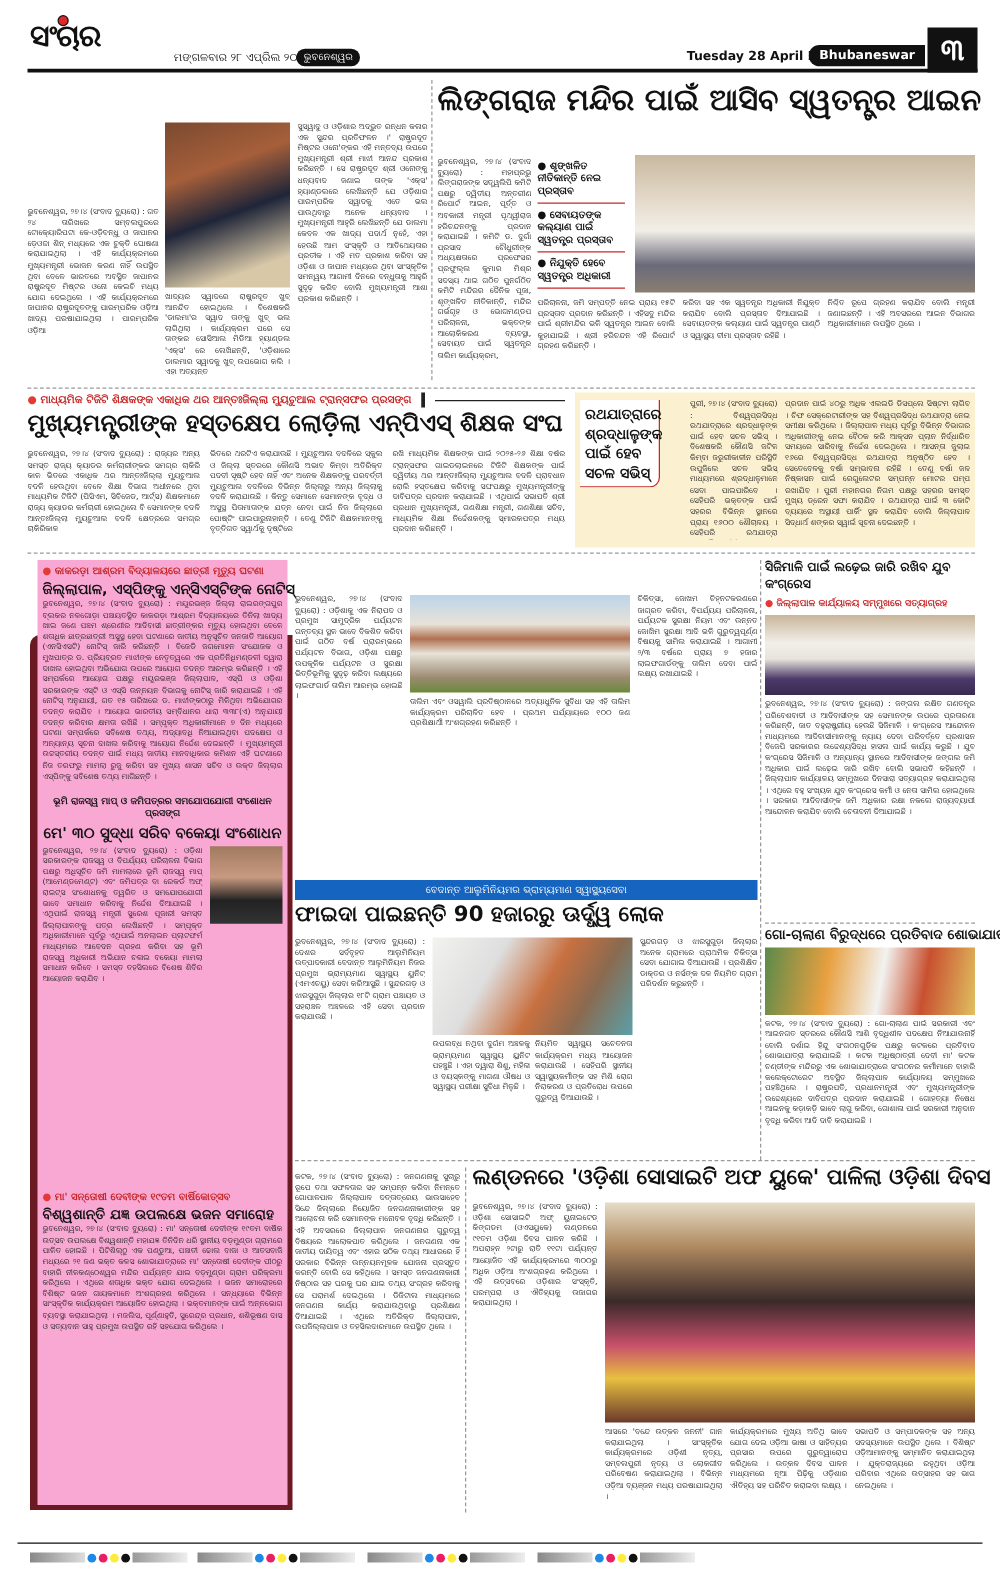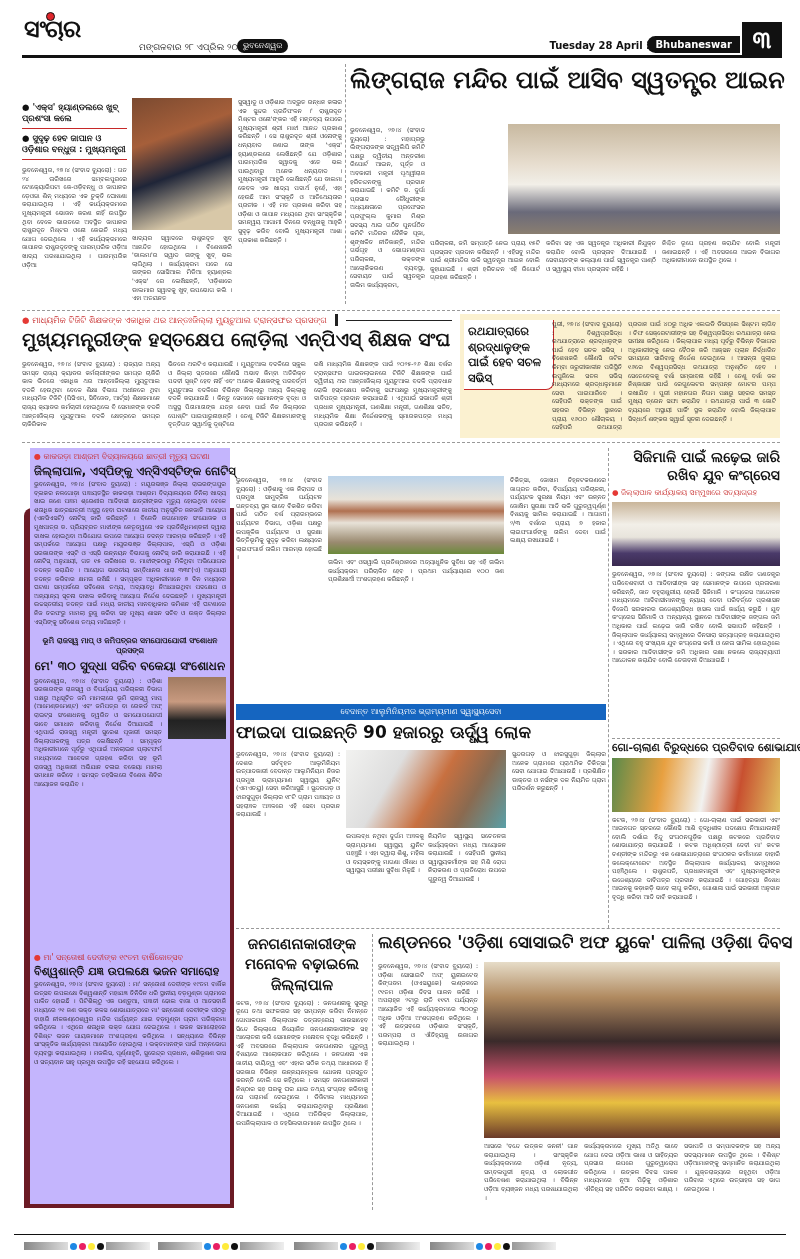--- a/index.html
+++ b/index.html
@@ -13,60 +13,61 @@
 .edate{position:absolute;right:108px;top:28px;font-size:10px;font-weight:bold}
 .city{position:absolute;right:42px;top:24px;background:#111;color:#fff;font-size:10px;font-weight:bold;padding:3px 8px;border-radius:10px 0 0 10px}
 .pageno{position:absolute;right:0;top:10px;width:40px;height:36px;background:#111;color:#fff;font-size:24px;font-weight:bold;text-align:center;line-height:36px}
 .hl{font-weight:bold;line-height:1.05}
 .body-text{font-size:6.2px;line-height:8.6px;color:#222;text-align:justify;overflow:hidden}
 .photo{background:linear-gradient(135deg,#7a5a3a,#c9a27a 40%,#5b4a3a 70%,#a88);}
 .bullet{font-size:10px;font-weight:bold;padding:4px 0;border-bottom:1px solid #c62828}
 .bullet::before{content:"● ";}
 .redbar{background:#c62828;display:inline-block;width:3px;height:12px;vertical-align:middle;margin:0 4px}
 .kicker{font-size:10px;font-weight:bold;text-align:center}
-.kicker-red{color:#c62828;font-size:10px;font-weight:normal}
+.kicker-red{color:#c62828;font-size:10px;font-weight:bold}
 .dot-red::before{content:"● ";color:#e53935}
 .sep-h{border-top:1px dashed #999;height:0}
 .sep-v{border-left:1px dashed #999;width:0}
-.panel-pink{background:#c4b5fd}
+.panel-pink{background:#f9a8d4}
 .panel-yellow{background:#fbf1d0}
 .bluebar{background:#1565c0;color:#fff;font-size:8px;text-align:center;padding:3px}
 .regmark{display:flex;align-items:center;gap:2px}
 .gray{width:44px;height:8px;background:linear-gradient(90deg,#888,#ddd)}
 .cdot{width:7px;height:7px;border-radius:50%}
 </style>
 </head>
 <body>
 
 <div class="abs masthead">
   <div class="logo-dot"></div>
   <div class="logo">ସଂଚାର</div>
   <div class="odate">ମଙ୍ଗଳବାର ୨୮ ଏପ୍ରିଲ ୨୦୨୬</div>
   <div class="edpill">ଭୁବନେଶ୍ୱର</div>
   <div class="edate">Tuesday 28 April 2026</div>
   <div class="city">Bhubaneswar</div>
   <div class="pageno">୩</div>
 </div>
 
 <div class="abs" style="left:22px;top:64px;width:320px;height:236px">
-  <div class="abs" style="left:0;top:34px;width:105px">
-    <div class="bullet" style="font-size:8.5px">'ଏକ୍ସ' ହ୍ୟାଣ୍ଡଲରେ ଖୁବ୍ ପ୍ରଶଂସା କଲେ</div>
-    <div class="bullet" style="font-size:8.5px">ସୁଦୃଢ଼ ହେବ ଜାପାନ ଓ ଓଡ଼ିଶାର ବନ୍ଧୁତା : ମୁଖ୍ୟମନ୍ତ୍ରୀ</div>
-  </div>
   <div class="abs body-text" style="left:0;top:102px;width:105px;height:134px">ଭୁବନେଶ୍ୱର, ୨୭।୪ (ସଂବାଦ ବ୍ୟୁରୋ) : ଗତ ୨୪ ତାରିଖରେ ସମ୍ବଲପୁରରେ ଟୋକ୍ୟୋରିପଟା କେ-ଓଡ଼ିବନ୍ଧୁ ଓ ଜାପାନର ଡ଼େଓଚ୍ଚା ଶିନ୍ ମଧ୍ୟରେ ଏକ ଚୁକ୍ତି ଘୋଷଣା କରାଯାଇଥିଲା । ଏହି କାର୍ଯ୍ୟକ୍ରମରେ ମୁଖ୍ୟମନ୍ତ୍ରୀ ଭୋଜନ କରଣ ନାହିଁ ଉପସ୍ଥିତ ଥିବା ବେଳେ ଭାରତରେ ଅବସ୍ଥିତ ଜାପାନର ରାଷ୍ଟ୍ରଦୂତ ମିଷ୍ଟର ଓନୋ କେଇଚି ମଧ୍ୟ ଯୋଗ ଦେଇଥିଲେ । ଏହି କାର୍ଯ୍ୟକ୍ରମରେ ଜାପାନର ରାଷ୍ଟ୍ରଦୂତଙ୍କୁ ପାରମ୍ପରିକ ଓଡ଼ିଆ ଖାଦ୍ୟ ପରଷାଯାଇଥିଲା । ପାରମ୍ପରିକ ଓଡ଼ିଆ</div>
   <div class="abs photo" style="left:110px;top:34px;width:100px;height:132px;background:linear-gradient(160deg,#7b4a30 0%,#a65f3a 30%,#1f2538 55%,#d8c8a8 85%)"></div>
   <div class="abs body-text" style="left:110px;top:170px;width:100px;height:66px">ଖାଦ୍ୟର ସ୍ୱାଦରେ ରାଷ୍ଟ୍ରଦୂତ ଖୁବ୍ ଆନନ୍ଦିତ ହୋଇଥିଲେ । ବିଶେଷକରି 'ଡାଲମା'ର ସ୍ୱାଦ ତାଙ୍କୁ ଖୁବ୍ ଭଲ ଲାଗିଥିଲା । କାର୍ଯ୍ୟକ୍ରମ ପରେ ସେ ତାଙ୍କର ସୋସିଆଲ ମିଡିଆ ହ୍ୟାଣ୍ଡଲ 'ଏକ୍ସ' ରେ ଲେଖିଛନ୍ତି, 'ଓଡ଼ିଶାରେ ଡାଲମାର ସ୍ୱାଦକୁ ଖୁବ୍ ଉପଭୋଗ କଲି । ଏହା ଅତ୍ୟନ୍ତ</div>
   <div class="abs body-text" style="left:216px;top:34px;width:104px;height:202px">ସୁସ୍ୱାଦୁ ଓ ଓଡ଼ିଶାର ଅଦ୍ଭୁତ ରନ୍ଧନ କଳାର ଏକ ସୁନ୍ଦର ପ୍ରତିଫଳନ ।' ରାଷ୍ଟ୍ରଦୂତ ମିଷ୍ଟର ଓନୋ'ଙ୍କର ଏହି ମନ୍ତବ୍ୟ ଉପରେ ମୁଖ୍ୟମନ୍ତ୍ରୀ ଶ୍ରୀ ମାଝୀ ଆନନ୍ଦ ପ୍ରକାଶ କରିଛନ୍ତି । ସେ ରାଷ୍ଟ୍ରଦୂତ ଶ୍ରୀ ଓନୋଙ୍କୁ ଧନ୍ୟବାଦ ଜଣାଇ ତାଙ୍କ 'ଏକ୍ସ' ହ୍ୟାଣ୍ଡଲରେ ଲେଖିଛନ୍ତି ଯେ ଓଡ଼ିଶାର ପାରମ୍ପରିକ ସ୍ୱାଦକୁ ଏତେ ଭଲ ପାଉଥିବାରୁ ଅନେକ ଧନ୍ୟବାଦ । ମୁଖ୍ୟମନ୍ତ୍ରୀ ଆହୁରି ଲେଖିଛନ୍ତି ଯେ ଡାଲମା କେବଳ ଏକ ଖାଦ୍ୟ ପଦାର୍ଥ ନୁହେଁ, ଏହା ହେଉଛି ଆମ ସଂସ୍କୃତି ଓ ଆତିଥେୟତାର ପ୍ରତୀକ । ଏହି ମତ ପ୍ରକାଶ କରିବା ସହ ଓଡ଼ିଶା ଓ ଜାପାନ ମଧ୍ୟରେ ଥିବା ସାଂସ୍କୃତିକ ସମନ୍ୱୟ ଆଗାମୀ ଦିନରେ ବନ୍ଧୁତାକୁ ଆହୁରି ସୁଦୃଢ଼ କରିବ ବୋଲି ମୁଖ୍ୟମନ୍ତ୍ରୀ ଆଶା ପ୍ରକାଶ କରିଛନ୍ତି ।</div>
 </div>
 
 <div class="abs sep-v" style="left:345px;top:64px;height:240px"></div>
 
 <div class="abs" style="left:350px;top:64px;width:430px;height:240px">
   <div class="hl" style="font-size:24px;white-space:nowrap;margin-top:4px">ଲିଙ୍ଗରାଜ ମନ୍ଦିର ପାଇଁ ଆସିବ ସ୍ୱତନ୍ତ୍ର ଆଇନ</div>
   <div class="abs body-text" style="left:0;top:62px;width:75px;height:178px">ଭୁବନେଶ୍ୱର, ୨୭।୪ (ସଂବାଦ ବ୍ୟୁରୋ) : ମହାପ୍ରଭୁ ଲିଙ୍ଗରାଜଙ୍କ ସତ୍ତ୍ୱଲିପି କମିଟି ପକ୍ଷରୁ ଦ୍ୱିତୀୟ ଅନ୍ତରୀଣ ରିପୋର୍ଟ ଆଇନ, ପୂର୍ତ୍ତ ଓ ଅବକାରୀ ମନ୍ତ୍ରୀ ପୃଥ୍ୱୀରାଜ ହରିଚନ୍ଦନଙ୍କୁ ପ୍ରଦାନ କରାଯାଇଛି । କମିଟି ଡ. ଦୁର୍ଗା ପ୍ରସାଦ ଚୌଧୁରୀଙ୍କ ଅଧ୍ୟକ୍ଷତାରେ ପ୍ରଫେସର ପ୍ରଫୁଲ୍ଲ କୁମାର ମିଶ୍ର ସଦସ୍ୟ ଥାଇ ଗଠିତ ପୁନର୍ଗଠିତ କମିଟି ମନ୍ଦିରର ଦୈନିକ ପୂଜା, ଶୃଙ୍ଖଳିତ ନୀତିକାନ୍ତି, ମନ୍ଦିର ଗର୍ଭଗୃହ ଓ ଭୋଗମଣ୍ଡପ ପରିଚାଳନା, ଭକ୍ତଙ୍କ ଆଲୋକିକରଣ ବ୍ୟବସ୍ଥା, ସେବାୟତ ପାଇଁ ସ୍ୱତନ୍ତ୍ର ତାଲିମ କାର୍ଯ୍ୟକ୍ରମ,</div>
+  <div class="abs" style="left:80px;top:60px;width:70px">
+    <div class="bullet" style="font-size:8px">ଶୃଙ୍ଖଳିତ ନୀତିକାନ୍ତି ନେଇ ପ୍ରସ୍ତାବ</div>
+    <div class="bullet" style="font-size:8px">ସେବାୟତଙ୍କ କଲ୍ୟାଣ ପାଇଁ ସ୍ୱତନ୍ତ୍ର ପ୍ରସ୍ତାବ</div>
+    <div class="bullet" style="font-size:8px">ନିଯୁକ୍ତି ହେବେ ସ୍ୱତନ୍ତ୍ର ଅଧିକାରୀ</div>
+  </div>
   <div class="abs photo" style="left:158px;top:60px;width:272px;height:110px;background:linear-gradient(180deg,#c8b9a0 0%,#e6dccd 35%,#f2efe8 55%,#6a6a7a 80%,#8a7e70 100%)"></div>
   <div class="abs body-text" style="left:80px;top:175px;width:110px;height:65px">ପରିଚାଳନା, ଜମି ସମ୍ପତ୍ତି ନେଇ ପ୍ରାୟ ୧୫ଟି ପ୍ରସ୍ତାବ ପ୍ରଦାନ କରିଛନ୍ତି । ଏହିସବୁ ମନ୍ଦିର ପାଇଁ ଶ୍ରୀମନ୍ଦିର ଭଳି ସ୍ୱତନ୍ତ୍ର ଆଇନ ବୋଲି କୁହାଯାଇଛି । ଶ୍ରୀ ହରିଚନ୍ଦନ ଏହି ରିପୋର୍ଟ ଗ୍ରହଣ କରିଛନ୍ତି ।</div>
   <div class="abs body-text" style="left:196px;top:175px;width:110px;height:65px">କରିବା ସହ ଏକ ସ୍ୱତନ୍ତ୍ର ଅଧିକାରୀ ନିଯୁକ୍ତ କରାଯିବ ବୋଲି ପ୍ରସ୍ତାବ ଦିଆଯାଇଛି । ସେବାୟତଙ୍କ କଲ୍ୟାଣ ପାଇଁ ସ୍ୱତନ୍ତ୍ର ପାଣ୍ଠି ଓ ସ୍ୱାସ୍ଥ୍ୟ ବୀମା ପ୍ରସ୍ତାବ ରହିଛି ।</div>
   <div class="abs body-text" style="left:312px;top:175px;width:118px;height:65px">ନିଶ୍ଚିତ ରୂପେ ଗ୍ରହଣ କରାଯିବ ବୋଲି ମନ୍ତ୍ରୀ ଜଣାଇଛନ୍ତି । ଏହି ଅବସରରେ ଆଇନ ବିଭାଗର ଅଧିକାରୀମାନେ ଉପସ୍ଥିତ ଥିଲେ ।</div>
 </div>
 
 <div class="abs sep-h" style="left:22px;top:310px;width:758px"></div>
 
 <div class="abs" style="left:22px;top:314px;width:430px;height:124px">
   <div style="display:flex;align-items:center;gap:4px">
@@ -74,21 +75,21 @@
     <span class="redbar" style="background:#222"></span>
     <div style="flex:1;border-top:1px solid #222"></div>
   </div>
   <div class="hl" style="font-size:19px;white-space:nowrap;margin-top:4px">ମୁଖ୍ୟମନ୍ତ୍ରୀଙ୍କ ହସ୍ତକ୍ଷେପ ଲୋଡ଼ିଲା ଏନ୍‌ପିଏସ୍ ଶିକ୍ଷକ ସଂଘ</div>
   <div class="abs body-text" style="left:0;top:46px;width:138px;height:72px">ଭୁବନେଶ୍ୱର, ୨୭।୪ (ସଂବାଦ ବ୍ୟୁରୋ) : ରାଜ୍ୟର ଅନ୍ୟ ସମସ୍ତ ରାଜ୍ୟ କ୍ୟାଡର କର୍ମଚାରୀଙ୍କର ସମଗ୍ର ଚାକିରି କାଳ ଭିତରେ ଏକାଧିକ ଥର ଆନ୍ତଃଜିଲ୍ଲା ମ୍ୟୁଚୁଆଲ ବଦଳି ହେଉଥିବା ବେଳେ ଶିକ୍ଷା ବିଭାଗ ଅଧୀନରେ ଥିବା ମାଧ୍ୟମିକ ଟିଜିଟି (ପିସିଏମ, ସିବିଜେଡ, ଆର୍ଟ୍ସ) ଶିକ୍ଷକମାନେ ରାଜ୍ୟ କ୍ୟାଡର କର୍ମଚାରୀ ହୋଇଥିଲେ ବି ସେମାନଙ୍କ ବଦଳି ଆନ୍ତଃଜିଲ୍ଲା ମ୍ୟୁଚୁଆଲ ବଦଳି କ୍ଷେତ୍ରରେ ସମଗ୍ର ଚାକିରିକାଳ</div>
   <div class="abs body-text" style="left:146px;top:46px;width:138px;height:72px">ଭିତରେ ଥରଟିଏ କରାଯାଉଛି । ମ୍ୟୁଚୁଆଲ ବଦଳିରେ ସ୍କୁଲ ଓ ଜିଲ୍ଲା ସ୍ତରରେ କୌଣସି ଅଭାବ କିମ୍ବା ଅତିରିକ୍ତ ପଦବୀ ସୃଷ୍ଟି ହେବ ନାହିଁ ଏବଂ ଅନେକ ଶିକ୍ଷକଙ୍କୁ ପରବର୍ତ୍ତୀ ମ୍ୟୁଚୁଆଲ ବଦଳିରେ ବିଭିନ୍ନ ଜିଲ୍ଲାରୁ ଅନ୍ୟ ଜିଲ୍ଲାକୁ ବଦଳି କରାଯାଉଛି । କିନ୍ତୁ ସେମାନେ ସେମାନଙ୍କ ବୃଦ୍ଧ ଓ ଅସୁସ୍ଥ ପିତାମାତାଙ୍କ ଯତ୍ନ ନେବା ପାଇଁ ନିଜ ଜିଲ୍ଲାରେ ପୋଷ୍ଟିଂ ପାଇପାରୁନାହାନ୍ତି । ତେଣୁ ଟିଜିଟି ଶିକ୍ଷକମାନଙ୍କୁ ବୃତ୍ତିଗତ ସ୍ୱାର୍ଥକୁ ଦୃଷ୍ଟିରେ</div>
   <div class="abs body-text" style="left:292px;top:46px;width:138px;height:72px">ରଖି ମାଧ୍ୟମିକ ଶିକ୍ଷକଙ୍କ ପାଇଁ ୨୦୨୫-୨୬ ଶିକ୍ଷା ବର୍ଷର ଟ୍ରାନ୍ସଫର ଗାଇଡଲାଇନରେ ଟିଜିଟି ଶିକ୍ଷକଙ୍କ ପାଇଁ ଦ୍ୱିତୀୟ ଥର ଆନ୍ତଃଜିଲ୍ଲା ମ୍ୟୁଚୁଆଲ ବଦଳି ପ୍ରାବଧାନ ରୋଲି ହସ୍ତକ୍ଷେପ କରିବାକୁ ସଙ୍ଘପକ୍ଷରୁ ମୁଖ୍ୟମନ୍ତ୍ରୀଙ୍କୁ ଦାବିପତ୍ର ପ୍ରଦାନ କରାଯାଇଛି । ଏଥିପାଇଁ ସଭାପତି ଶ୍ରୀ ପ୍ରଧାନ ମୁଖ୍ୟମନ୍ତ୍ରୀ, ଗଣଶିକ୍ଷା ମନ୍ତ୍ରୀ, ଗଣଶିକ୍ଷା ସଚିବ, ମାଧ୍ୟମିକ ଶିକ୍ଷା ନିର୍ଦ୍ଦେଶକଙ୍କୁ ସ୍ମାରକପତ୍ର ମଧ୍ୟ ପ୍ରଦାନ କରିଛନ୍ତି ।</div>
 </div>
 
 <div class="abs panel-yellow" style="left:460px;top:314px;width:320px;height:124px">
-  <div class="abs" style="left:4px;top:6px;width:90px;height:70px;background:#fff;border-right:1px solid #c62828;border-bottom:1px solid #c62828;border-radius:0 0 8px 0;padding:4px">
+  <div class="abs" style="left:4px;top:6px;width:64px;height:70px;background:#fff;border-right:1px solid #c62828;border-bottom:1px solid #c62828;border-radius:0 0 8px 0;padding:4px">
     <div class="hl" style="font-size:11.5px;line-height:1.35">ରଥଯାତ୍ରାରେ ଶ୍ରଦ୍ଧାଳୁଙ୍କ ପାଇଁ ହେବ ସଚଳ ସଭିସ୍</div>
   </div>
   <div class="abs body-text" style="left:92px;top:6px;width:70px;height:112px">ପୁରୀ, ୨୭।୪ (ସଂବାଦ ବ୍ୟୁରୋ) : ବିଶ୍ୱପ୍ରସିଦ୍ଧ ରଥଯାତ୍ରାରେ ଶ୍ରଦ୍ଧାଳୁଙ୍କ ପାଇଁ ହେବ ସଚଳ ସଭିସ୍ । ବିଶେଷକରି କୌଣସି ଜଟିଳ କିମ୍ବା ଜରୁରୀକାଳୀନ ପରିସ୍ଥିତି ଉପୁଜିଲେ ସଚଳ ସଭିସ୍ ମାଧ୍ୟମରେ ଶ୍ରଦ୍ଧାଳୁମାନେ ସେବା ପାଇପାରିବେ । ସେହିପରି ଭକ୍ତଙ୍କ ପାଇଁ ସହରର ବିଭିନ୍ନ ସ୍ଥାନରେ ପ୍ରାୟ ୧୬୦୦ ଶୌଚାଳୟ । ସେହିପରି ରଥଯାତ୍ରା ସମ୍ପର୍କିତ, ବିଭିନ୍ନ ସୂଚନା, ଶ୍ରଦ୍ଧାଳୁଙ୍କ ଅବସ୍ଥିତି, କେଉଁ ବାଟ ଦେଇ ଯାତାୟାତ କରିବେ, କେଉଁ ଆଡ଼କୁ ଯିବେ ସେ ସମ୍ପର୍କରେ ସୂଚନା</div>
   <div class="abs body-text" style="left:168px;top:6px;width:148px;height:112px">ପ୍ରଦାନ ପାଇଁ ୪୦ରୁ ଅଧିକ ଏଲଇଡି ଡିସପ୍ଲେ ସିଷ୍ଟମ ଲାଗିବ । ଚିଫ ସେକ୍ରେଟାରୀଙ୍କ ସହ ବିଶ୍ୱପ୍ରସିଦ୍ଧ ରଥଯାତ୍ରା ନେଇ ସମୀକ୍ଷା କରିଥିଲେ । ଜିଲ୍ଲାପାଳ ମଧ୍ୟ ପୂର୍ବରୁ ବିଭିନ୍ନ ବିଭାଗର ଅଧିକାରୀଙ୍କୁ ନେଇ ବୈଠକ କରି ଆକ୍ସନ ପ୍ଲାନ ନିର୍ଦ୍ଧାରିତ ସମୟରେ ସାରିବାକୁ ନିର୍ଦ୍ଦେଶ ଦେଇଥିଲେ । ଆସନ୍ତା ଜୁଲାଇ ୧୬ରେ ବିଶ୍ୱପ୍ରସିଦ୍ଧ ରଥଯାତ୍ରା ଅନୁଷ୍ଠିତ ହେବ । ସେତେବେଳକୁ ବର୍ଷା ସମ୍ଭାବନା ରହିଛି । ତେଣୁ ବର୍ଷା ଜଳ ନିଷ୍କାସନ ପାଇଁ ରେଗୁଲେଟର ସମ୍ପନ୍ନ ମୋଟର ପମ୍ପ ରଖାଯିବ । ପୁରୀ ମହାନଗର ନିଗମ ପକ୍ଷରୁ ସହରର ସମସ୍ତ ମୁଖ୍ୟ ଡ୍ରେନ ସଫା କରାଯିବ । ରଥଯାତ୍ରା ପାଇଁ ୩ କୋଟି ବ୍ୟୟରେ ଅସ୍ଥାୟୀ ପାର୍କିଂ ସ୍ଥଳ କରାଯିବ ବୋଲି ଜିଲ୍ଲାପାଳ ସିଦ୍ଧାର୍ଥ ଶଙ୍କର ସ୍ୱାଇଁ ସୂଚନା ଦେଇଛନ୍ତି ।</div>
 </div>
 
 <div class="abs sep-h" style="left:22px;top:442px;width:758px"></div>
 
 <div class="abs" style="left:24px;top:508px;width:210px;height:700px;background:#6b1a24;border-radius:8px 0 0 0"></div>
 <div class="abs panel-pink" style="left:30px;top:448px;width:200px;height:756px;padding:4px">
@@ -127,38 +128,37 @@
   <div class="abs body-text" style="left:0;top:46px;width:104px;height:174px">ଭୁବନେଶ୍ୱର, ୨୭।୪ (ସଂବାଦ ବ୍ୟୁରୋ) : ଦେଶର ସର୍ବବୃହତ ଆଲୁମିନିୟମ ଉତ୍ପାଦକାରୀ ବେଦାନ୍ତ ଆଲୁମିନିୟମ ନିଜର ପ୍ରମୁଖ ଭ୍ରାମ୍ୟମାଣ ସ୍ୱାସ୍ଥ୍ୟ ୟୁନିଟ୍ (ଏମଏଚୟୁ) ସେବା କରିଆସୁଛି । ସୁନ୍ଦରଗଡ଼ ଓ ଝାରସୁଗୁଡ଼ା ଜିଲ୍ଲାର ୧୮ଟି ଗ୍ରାମ ପଞ୍ଚାୟତ ଓ ସହରାଞ୍ଚଳ ଅଞ୍ଚଳରେ ଏହି ସେବା ପ୍ରଦାନ କରାଯାଉଛି ।</div>
   <div class="abs photo" style="left:110px;top:46px;width:160px;height:78px;background:linear-gradient(120deg,#f2f2f0 0%,#dedede 30%,#c87040 55%,#8a6a50 75%,#5aa0a8 100%)"></div>
   <div class="abs body-text" style="left:110px;top:128px;width:78px;height:92px">ଉପଲବ୍ଧ ନଥିବା ଦୁର୍ଗମ ଅଞ୍ଚଳକୁ ଭ୍ରାମ୍ୟମାଣ ସ୍ୱାସ୍ଥ୍ୟ ୟୁନିଟ ପହଞ୍ଚୁଛି । ଏହା ଦ୍ୱାରା ଶିଶୁ, ମହିଳା ଓ ବୟସ୍କଙ୍କୁ ମାଗଣା ଔଷଧ ଓ ସ୍ୱାସ୍ଥ୍ୟ ପରୀକ୍ଷା ସୁବିଧା ମିଳୁଛି ।</div>
   <div class="abs body-text" style="left:192px;top:128px;width:78px;height:92px">ନିୟମିତ ସ୍ୱାସ୍ଥ୍ୟ ସଚେତନତା କାର୍ଯ୍ୟକ୍ରମ ମଧ୍ୟ ଆୟୋଜନ କରାଯାଉଛି । ସେହିପରି ସ୍ଥାନୀୟ ସ୍ୱାସ୍ଥ୍ୟକର୍ମୀଙ୍କ ସହ ମିଶି ରୋଗ ନିରାକରଣ ଓ ପ୍ରତିରୋଧ ଉପରେ ଗୁରୁତ୍ୱ ଦିଆଯାଉଛି ।</div>
   <div class="abs body-text" style="left:276px;top:46px;width:94px;height:174px">ସୁନ୍ଦରଗଡ଼ ଓ ଝାରସୁଗୁଡ଼ା ଜିଲ୍ଲାର ଅନେକ ଗ୍ରାମରେ ପ୍ରାଥମିକ ଚିକିତ୍ସା ସେବା ଯୋଗାଇ ଦିଆଯାଉଛି । ପ୍ରଶିକ୍ଷିତ ଡାକ୍ତର ଓ ନର୍ସଙ୍କ ଦଳ ନିୟମିତ ଗ୍ରାମ ପରିଦର୍ଶନ କରୁଛନ୍ତି ।</div>
 </div>
 
 <div class="abs sep-v" style="left:608px;top:448px;height:480px"></div>
 
 <div class="abs" style="left:612px;top:448px;width:168px;height:288px">
-  <div class="hl" style="font-size:14px;text-align:right;line-height:1.3">ସିଜିମାଳି ପାଇଁ ଲଢ଼େଇ ଜାରି ରଖିବ ଯୁବ କଂଗ୍ରେସ</div>
+  <div class="hl" style="font-size:10px;text-align:left;line-height:1.3">ସିଜିମାଳି ପାଇଁ ଲଢ଼େଇ ଜାରି ରଖିବ ଯୁବ କଂଗ୍ରେସ</div>
   <div class="kicker-red dot-red" style="font-size:7.5px;margin-top:4px">ଜିଲ୍ଲାପାଳ କାର୍ଯ୍ୟାଳୟ ସମ୍ମୁଖରେ ସତ୍ୟାଗ୍ରହ</div>
   <div class="photo" style="margin-top:4px;height:64px;background:linear-gradient(180deg,#c9b59a 0%,#f2efe8 35%,#e8e4dc 55%,#4a3a6a 80%,#3a2a50 100%)"></div>
   <div class="body-text" style="margin-top:4px;height:150px">ଭୁବନେଶ୍ୱର, ୨୭।୪ (ସଂବାଦ ବ୍ୟୁରୋ) : ଜଙ୍ଗଲ ରକ୍ଷିତ ଗଣତନ୍ତ୍ର ପରିବେଶବାଦୀ ଓ ଆଦିବାସୀଙ୍କ ସହ ସେମାନଙ୍କ ଉପରେ ପ୍ରତାରଣା କରିଛନ୍ତି, ଜାତ ବହୁରାଷ୍ଟ୍ରୀୟ ହେଉଛି ସିଜିମାଳି । କଂଗ୍ରେସ ଆନ୍ଦୋଳନ ମାଧ୍ୟମରେ ଆଦିବାସୀମାନଙ୍କୁ ନ୍ୟାୟ ଦେବା ପରିବର୍ତ୍ତେ ପ୍ରଶାସନ ବିଜେପି ସରକାରର ଉଦ୍ଦେଶ୍ୟସିଦ୍ଧ ହାସଲ ପାଇଁ କାର୍ଯ୍ୟ କରୁଛି । ଯୁବ କଂଗ୍ରେସ ସିଜିମାଳି ଓ ଅନ୍ୟାନ୍ୟ ସ୍ଥାନରେ ଆଦିବାସୀଙ୍କ ଜଙ୍ଗଲ ଜମି ଅଧିକାର ପାଇଁ ଲଢ଼େଇ ଜାରି ରଖିବ ବୋଲି ସଭାପତି କହିଛନ୍ତି । ଜିଲ୍ଲାପାଳ କାର୍ଯ୍ୟାଳୟ ସମ୍ମୁଖରେ ଦିନସାରା ସତ୍ୟାଗ୍ରହ କରାଯାଇଥିଲା । ଏଥିରେ ବହୁ ସଂଖ୍ୟକ ଯୁବ କଂଗ୍ରେସ କର୍ମୀ ଓ ନେତା ସାମିଲ ହୋଇଥିଲେ । ସରକାର ଆଦିବାସୀଙ୍କ ଜମି ଅଧିକାର ରକ୍ଷା ନକଲେ ରାଜ୍ୟବ୍ୟାପୀ ଆନ୍ଦୋଳନ କରାଯିବ ବୋଲି ଚେତାବନୀ ଦିଆଯାଇଛି ।</div>
 </div>
 
 <div class="abs sep-h" style="left:612px;top:738px;width:168px"></div>
 
 <div class="abs" style="left:612px;top:742px;width:168px;height:182px">
   <div class="hl" style="font-size:11px;white-space:nowrap">ଗୋ-ଚାଲାଣ ବିରୁଦ୍ଧରେ ପ୍ରତିବାଦ ଶୋଭାଯାତ୍ରା</div>
   <div class="photo" style="margin-top:4px;height:54px;background:linear-gradient(100deg,#5a8a4a 0%,#e8a040 30%,#f2f2f0 55%,#c85030 75%,#e0c060 100%)"></div>
   <div class="body-text" style="margin-top:4px;height:104px">କଟକ, ୨୭।୪ (ସଂବାଦ ବ୍ୟୁରୋ) : ଗୋ-ଚାଲାଣ ପାଇଁ ସରକାରୀ ଏବଂ ଆଇନଗତ ସ୍ତରରେ କୌଣସି ଆଶି ବୃଦ୍ଧିଶୀଳ ପଦକ୍ଷେପ ନିଆଯାଉନାହିଁ ବୋଲି ଦର୍ଶାଇ ହିନ୍ଦୁ ସଂଗଠନଗୁଡ଼ିକ ପକ୍ଷରୁ କଟକରେ ପ୍ରତିବାଦ ଶୋଭାଯାତ୍ରା କରାଯାଇଛି । କଟକ ଅଧିଷ୍ଠାତ୍ରୀ ଦେବୀ ମା' କଟକ ଚଣ୍ଡୀଙ୍କ ମନ୍ଦିରରୁ ଏକ ଶୋଭାଯାତ୍ରାରେ ସଂଗଠନର କର୍ମୀମାନେ ବାହାରି କଲେକ୍ଟୋରେଟ ଅବସ୍ଥିତ ଜିଲ୍ଲାପାଳ କାର୍ଯ୍ୟାଳୟ ସମ୍ମୁଖରେ ପହଞ୍ଚିଥିଲେ । ରାଷ୍ଟ୍ରପତି, ପ୍ରଧାନମନ୍ତ୍ରୀ ଏବଂ ମୁଖ୍ୟମନ୍ତ୍ରୀଙ୍କ ଉଦ୍ଦେଶ୍ୟରେ ଦାବିପତ୍ର ପ୍ରଦାନ କରାଯାଇଛି । ଗୋହତ୍ୟା ନିଷେଧ ଆଇନକୁ କଡ଼ାକଡ଼ି ଭାବେ ଲାଗୁ କରିବା, ଗୋଶାଳା ପାଇଁ ସରକାରୀ ଅନୁଦାନ ବୃଦ୍ଧି କରିବା ଆଦି ଦାବି କରାଯାଇଛି ।</div>
 </div>
 
 <div class="abs sep-h" style="left:236px;top:928px;width:544px"></div>
 
 <div class="abs" style="left:236px;top:934px;width:132px;height:276px">
-  <div class="hl" style="font-size:15px;text-align:center;line-height:1.35">ଜନଗଣନାକାରୀଙ୍କ ମନୋବଳ ବଢ଼ାଇଲେ ଜିଲ୍ଲାପାଳ</div>
   <div class="body-text" style="margin-top:4px;height:200px">କଟକ, ୨୭।୪ (ସଂବାଦ ବ୍ୟୁରୋ) : ଜନଗଣନାକୁ ସୁଚାରୁ ରୂପେ ତଥା ସଫଳତାର ସହ ସମ୍ପନ୍ନ କରିବା ନିମନ୍ତେ ଗୋପାଳପାଳ ଜିଲ୍ଲାପାଳ ଦତ୍ତାତ୍ରେୟ ଭାଉସାହେବ ସିନ୍ଦେ ଜିଲ୍ଲାରେ ନିୟୋଜିତ ଜନଗଣନାକାରୀଙ୍କ ସହ ଆଲୋଚନା କରି ସେମାନଙ୍କ ମନୋବଳ ବୃଦ୍ଧି କରିଛନ୍ତି । ଏହି ଅବସରରେ ଜିଲ୍ଲାପାଳ ଜନଗଣନାର ଗୁରୁତ୍ୱ ବିଷୟରେ ଆଲୋକପାତ କରିଥିଲେ । ଜନଗଣନା ଏକ ଜାତୀୟ ଦାୟିତ୍ୱ ଏବଂ ଏହାର ସଠିକ ତଥ୍ୟ ଆଧାରରେ ହିଁ ସରକାର ବିଭିନ୍ନ ଉନ୍ନୟନମୂଳକ ଯୋଜନା ପ୍ରସ୍ତୁତ କରନ୍ତି ବୋଲି ସେ କହିଥିଲେ । ସମସ୍ତ ଜନଗଣନାକାରୀ ନିଷ୍ଠାର ସହ ଘରକୁ ଘର ଯାଇ ତଥ୍ୟ ସଂଗ୍ରହ କରିବାକୁ ସେ ପରାମର୍ଶ ଦେଇଥିଲେ । ଡିଜିଟାଲ ମାଧ୍ୟମରେ ଜନଗଣନା କାର୍ଯ୍ୟ କରାଯାଉଥିବାରୁ ପ୍ରଶିକ୍ଷଣ ଦିଆଯାଇଛି । ଏଥିରେ ଅତିରିକ୍ତ ଜିଲ୍ଲାପାଳ, ଉପଜିଲ୍ଲାପାଳ ଓ ତହସିଲଦାରମାନେ ଉପସ୍ଥିତ ଥିଲେ ।</div>
 </div>
 
 <div class="abs sep-v" style="left:372px;top:934px;height:276px"></div>
 
 <div class="abs" style="left:378px;top:934px;width:402px;height:276px">
   <div class="hl" style="font-size:17px;white-space:nowrap">ଲଣ୍ଡନରେ 'ଓଡ଼ିଶା ସୋସାଇଟି ଅଫ ୟୁକେ' ପାଳିଲା ଓଡ଼ିଶା ଦିବସ</div>
   <div class="abs body-text" style="left:0;top:28px;width:100px;height:248px">ଭୁବନେଶ୍ୱର, ୨୭।୪ (ସଂବାଦ ବ୍ୟୁରୋ) : ଓଡ଼ିଶା ସୋସାଇଟି ଅଫ୍ ୟୁନାଇଟେଡ୍ କିଙ୍ଗଡମ (ଓଏସୟୁକେ) ଲଣ୍ଡନରେ ୯୧ତମ ଓଡ଼ିଶା ଦିବସ ପାଳନ କରିଛି । ଅପରାହ୍ନ ୨ଟାରୁ ରାତି ୧୧ଟା ପର୍ଯ୍ୟନ୍ତ ଆୟୋଜିତ ଏହି କାର୍ଯ୍ୟକ୍ରମରେ ୩୦୦ରୁ ଅଧିକ ଓଡ଼ିଆ ଅଂଶଗ୍ରହଣ କରିଥିଲେ । ଏହି ଉତ୍ସବରେ ଓଡ଼ିଶାର ସଂସ୍କୃତି, ପରମ୍ପରା ଓ ଐତିହ୍ୟକୁ ଉଜାଗର କରାଯାଇଥିଲା ।</div>
   <div class="abs photo" style="left:106px;top:28px;width:296px;height:176px;background:linear-gradient(180deg,#e6dcc8 0%,#b08a60 20%,#3a2a2a 45%,#c8506a 65%,#e8c040 80%,#6a3a2a 100%)"></div>
   <div class="abs body-text" style="left:106px;top:208px;width:94px;height:68px">ଆସରେ 'ବନ୍ଦେ ଉତ୍କଳ ଜନନୀ' ଗାନ କରାଯାଇଥିଲା । ସାଂସ୍କୃତିକ କାର୍ଯ୍ୟକ୍ରମରେ ଓଡ଼ିଶୀ ନୃତ୍ୟ, ସମ୍ବଲପୁରୀ ନୃତ୍ୟ ଓ ଲୋକଗୀତ ପରିବେଷଣ କରାଯାଇଥିଲା । ବିଭିନ୍ନ ଓଡ଼ିଆ ବ୍ୟଞ୍ଜନ ମଧ୍ୟ ପରଷାଯାଇଥିଲା ।</div>

